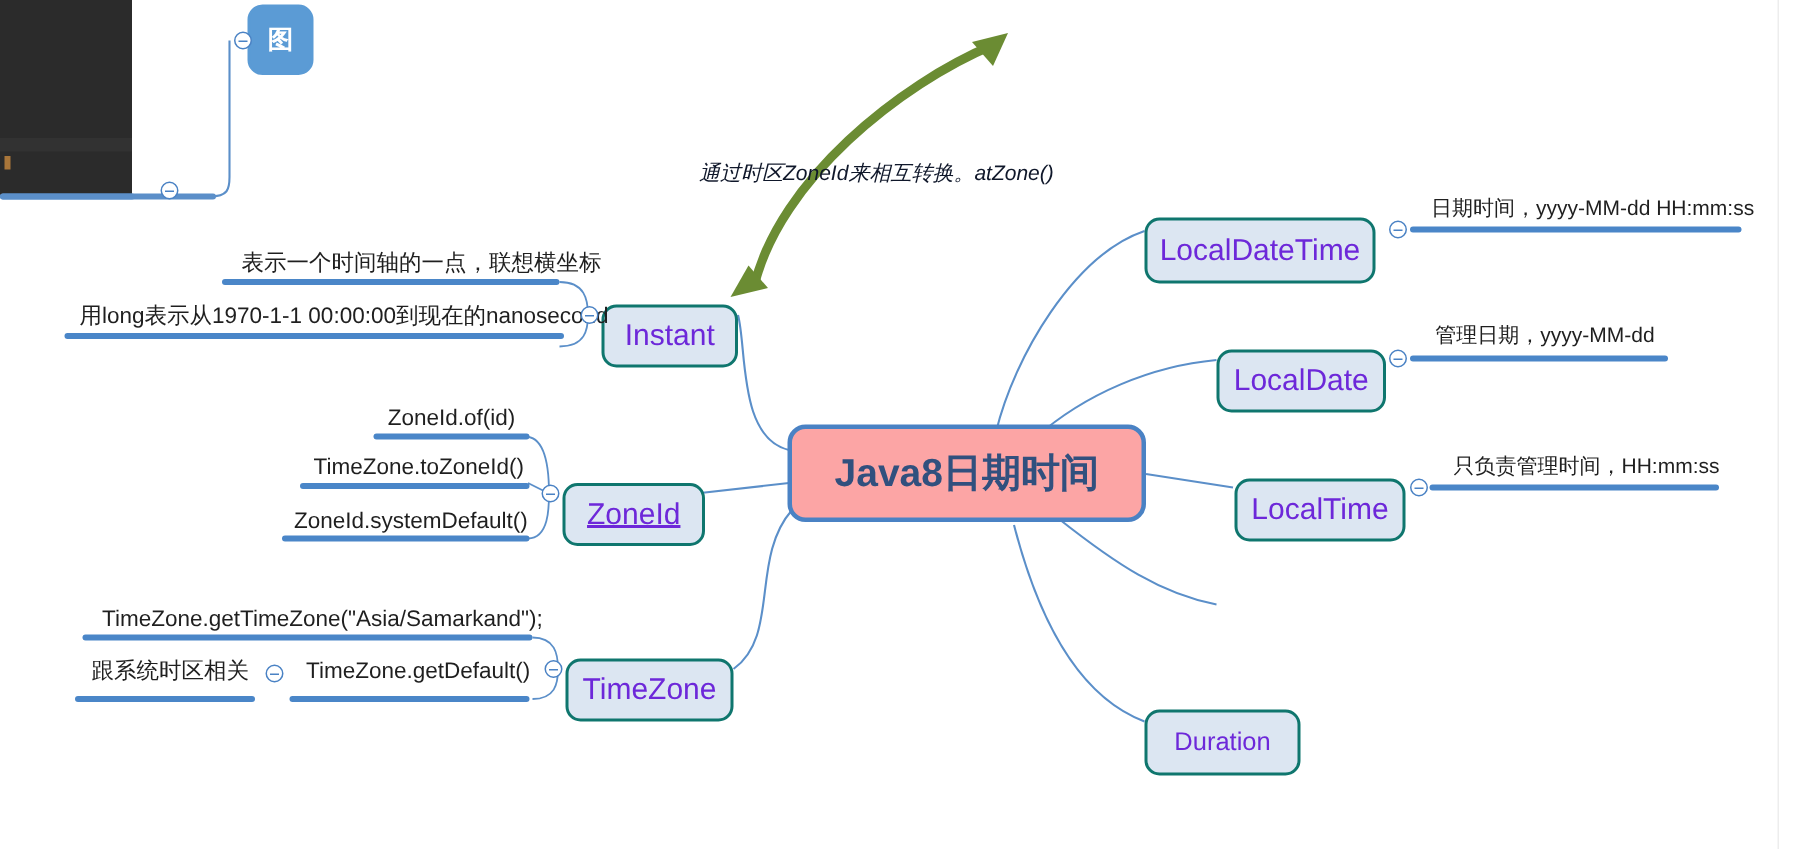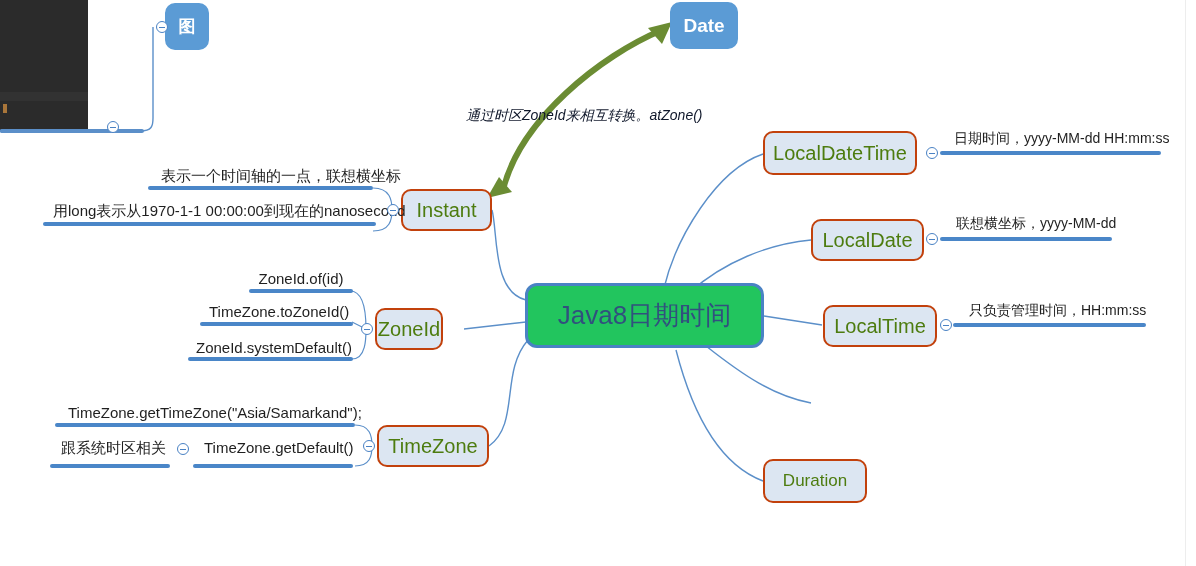--- a/index.html
+++ b/index.html
@@ -12,23 +12,23 @@
   .bg-editor-strip{position:absolute;left:0;top:92px;width:88px;height:9px;background:#323232;}
   .bg-editor-tok{position:absolute;left:3px;top:104px;width:4px;height:9px;background:#a9763a;}
   .bg-white-panel{position:absolute;left:88px;top:0;width:65px;height:131px;background:#fff;}
 
   
   svg.links{position:absolute;left:0;top:0;width:1196px;height:566px;}
 
   
   .node{position:absolute;box-sizing:border-box;display:flex;align-items:center;
         justify-content:center;border-radius:10px;white-space:nowrap;}
-  .node.normal{background:#dce6f2;border:2px solid #c2410c;color:#4d7c0f;}
+  .node.normal{background:#dce6f2;border:2px solid #0f766e;color:#6d28d9;margin-top:14px;}
   .node.filled{background:#5b9bd5;border:2px solid #5b9bd5;color:#ffffff;font-weight:bold;}
-  .node.root{background:#22c55e;border:3px solid #4a82c4;color:#31507e;font-weight:normal;
+  .node.root{background:#fca5a5;border:3px solid #4a82c4;color:#31507e;font-weight:bold;
              border-radius:12px;}
 
   
   .sublabel{position:absolute;color:#1f1f1f;white-space:nowrap;text-align:center;}
   .sublabel .txt{display:block;line-height:1.1;padding:0 6px;}
   .bar{position:absolute;height:4px;background:#4a86c8;border-radius:2px;}
 
   
   .toggle{position:absolute;width:12px;height:12px;border:1px solid #4a82c4;
           border-radius:50%;background:#fff;box-sizing:border-box;}
@@ -92,29 +92,26 @@
       <path d="M503,190 C520,120 600,56 662,30" fill="none" stroke="#6b8c33" stroke-width="6" stroke-linecap="round"></path>
       <polygon points="672,22 648,28 662,44" fill="#6b8c33"></polygon>
       <polygon points="487,198 512,192 499,177" fill="#6b8c33"></polygon>
     </g>
   </svg>
 
   <div class="node filled" style="left:165px;top:3px;width:44px;height:47px;font-size:17px;">
     <span>图</span>
   </div>
 
-  <div class="node filled" style="left:670px;top:2px;width:68px;height:47px;font-size:19px;">
-    <span>Date</span>
-  </div>
 
   <div class="node normal" style="left:401px;top:189px;width:91px;height:42px;font-size:20px;">
     <span>Instant</span>
   </div>
 
-  <div class="node normal" style="left:375px;top:308px;width:68px;height:42px;font-size:20px;">
+  <div class="node normal" style="left:375px;top:308px;width:95px;height:42px;font-size:20px;text-decoration:underline;">
     <span>ZoneId</span>
   </div>
 
   <div class="node normal" style="left:377px;top:425px;width:112px;height:42px;font-size:20px;">
     <span>TimeZone</span>
   </div>
 
   <div class="node root" style="left:525px;top:283px;width:239px;height:65px;font-size:26px;">
     <span>Java8日期时间</span>
   </div>
@@ -175,21 +172,21 @@
     <span class="txt">跟系统时区相关</span>
   </div>
   <div class="bar" style="left:50px;top:464px;width:120px;"></div>
 
   <div class="sublabel" style="left:948px;top:131px;width:215px;font-size:14px;">
     <span class="txt">日期时间，yyyy-MM-dd HH:mm:ss</span>
   </div>
   <div class="bar" style="left:940px;top:151px;width:221px;"></div>
 
   <div class="sublabel" style="left:950px;top:216px;width:160px;font-size:14px;">
-    <span class="txt">联想横坐标，yyyy-MM-dd</span>
+    <span class="txt">管理日期，yyyy-MM-dd</span>
   </div>
   <div class="bar" style="left:940px;top:237px;width:172px;"></div>
 
   <div class="sublabel" style="left:963px;top:303px;width:180px;font-size:14px;">
     <span class="txt">只负责管理时间，HH:mm:ss</span>
   </div>
   <div class="bar" style="left:953px;top:323px;width:193px;"></div>
 
   <div class="toggle" style="left:107px;top:121px;"></div>
   <div class="toggle" style="left:156px;top:21px;"></div>

